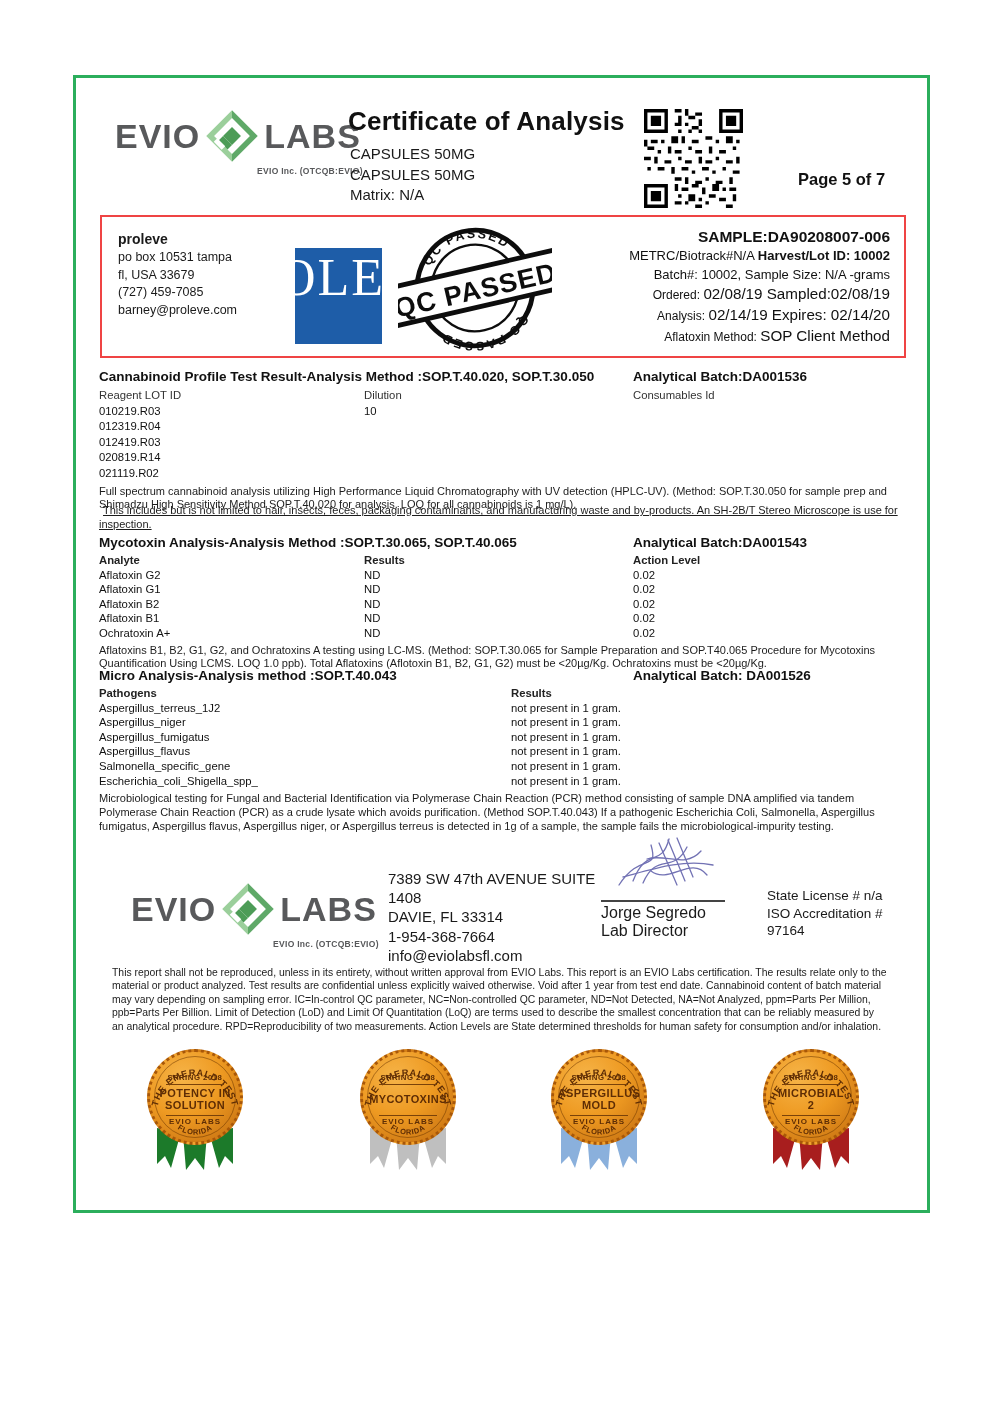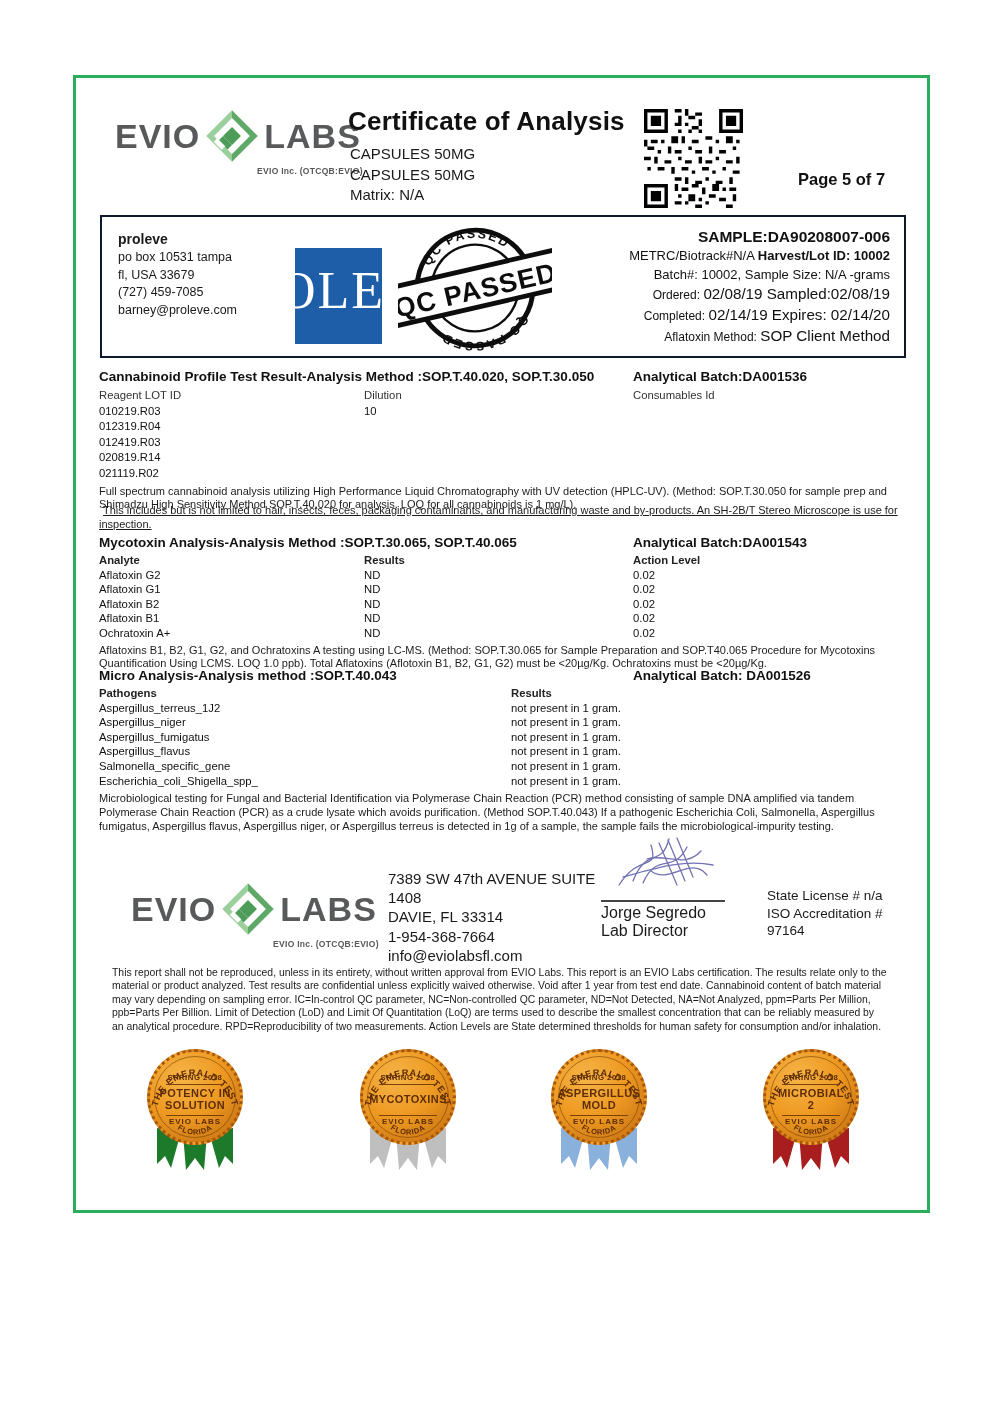--- a/index.html
+++ b/index.html
@@ -14,25 +14,25 @@
   .brand .bicon { width:56px; height:56px; margin:0 4px; }
   .brand .bsub { position:absolute; right:-2px; bottom:-12px; font-size:8.5px; font-weight:bold; letter-spacing:.3px; white-space:nowrap; }
 
   
   .coa-title { position:absolute; left:345px; top:103px; font-size:26px; font-weight:bold; letter-spacing:.2px; }
   .products { position:absolute; left:347px; top:141px; font-size:15px; line-height:20.5px; color:#1a1a1a; }
   .qr { position:absolute; left:641px; top:106px; width:99px; height:99px; }
   .page-label { position:absolute; left:795px; top:167px; font-size:16.5px; font-weight:bold; }
 
   
-  .info-box { position:absolute; left:97px; top:212px; width:806px; height:143px; border:2px solid #0f172a; background:#fff; }
+  .info-box { position:absolute; left:97px; top:212px; width:806px; height:143px; border:2px solid #ef4444; background:#fff; }
   .client { position:absolute; left:16px; top:12px; font-size:12.5px; line-height:17.5px; color:#1a1a1a; }
   .client .cname { font-size:14px; font-weight:bold; line-height:20px; }
   .client-logo { position:absolute; left:193px; top:31px; width:87px; height:96px; background:#1E5DA8; overflow:hidden; }
-  .client-logo span { display:block; margin-left:-17px; margin-top:13px; color:#fff; font-family:"Liberation Serif", serif; font-size:52px; letter-spacing:2px;text-align:right; }
+  .client-logo span { display:block; margin-left:-17px; margin-top:0; color:#fff; font-family:"Liberation Serif", serif; font-size:52px; letter-spacing:2px;text-align:right; }
   .stamp { position:absolute; left:296px; top:2px; width:154px; height:138px; }
   .sample { position:absolute; right:14px; top:10px; text-align:right; line-height:19px; }
   .sample .s1 { font-size:15.5px; font-weight:bold; }
   .sample .s2 { font-size:13px; }
   .sample .s2 b { font-size:13px; }
   .sample .slab { font-size:12px; }
   .sample .sval { font-size:15.2px; }
 
   
   .sec { position:absolute; left:96px; width:804px; }
@@ -136,21 +136,21 @@
           <rect x="-16" y="50" width="192" height="40" fill="#ffffff" stroke="#0d0d0d" stroke-width="5"></rect>
           <text x="80" y="82" text-anchor="middle" font-size="28" font-weight="bold" letter-spacing="1" fill="#0d0d0d" stroke="none">QC PASSED</text>
         </g>
       </svg>
 
       <div class="sample">
         <div class="s1">SAMPLE:DA90208007-006</div>
         <div class="s2"><span>METRC/Biotrack#N/A </span><b>Harvest/Lot ID: 10002</b></div>
         <div class="s2">Batch#: 10002, Sample Size: N/A -grams</div>
         <div><span class="slab">Ordered: </span><span class="sval">02/08/19 Sampled:02/08/19</span></div>
-        <div><span class="slab">Completed: </span><span class="sval">02/14/19 Expires: 02/14/20</span></div>
+        <div><span class="slab">Analysis: </span><span class="sval">02/14/19 Expires: 02/14/20</span></div>
         <div><span class="slab">Aflatoxin Method: </span><span class="sval">SOP Client Method</span></div>
       </div>
     </div>
 
     <div class="sec" style="left:23px; top:291px;">
       <div class="sec-title">
         <span>Cannabinoid Profile Test Result-Analysis Method :SOP.T.40.020, SOP.T.30.050</span>
         <span class="batch">Analytical Batch:DA001536</span>
       </div>
       <div class="tbl3 thead plain" style="margin-top:3px;">

